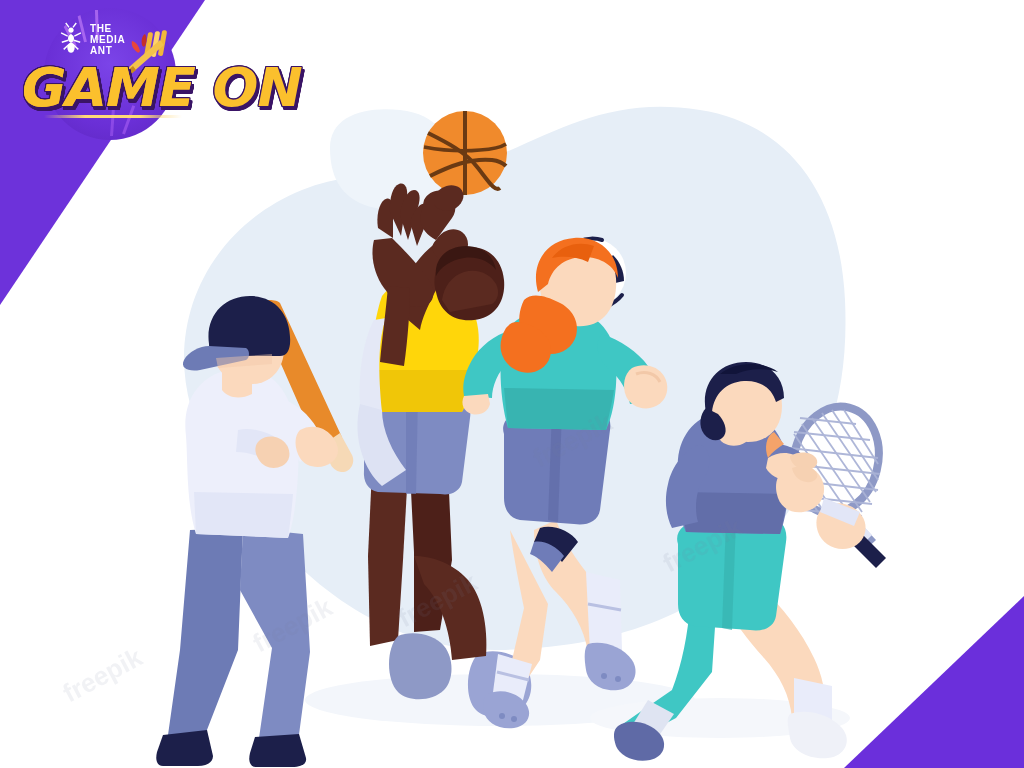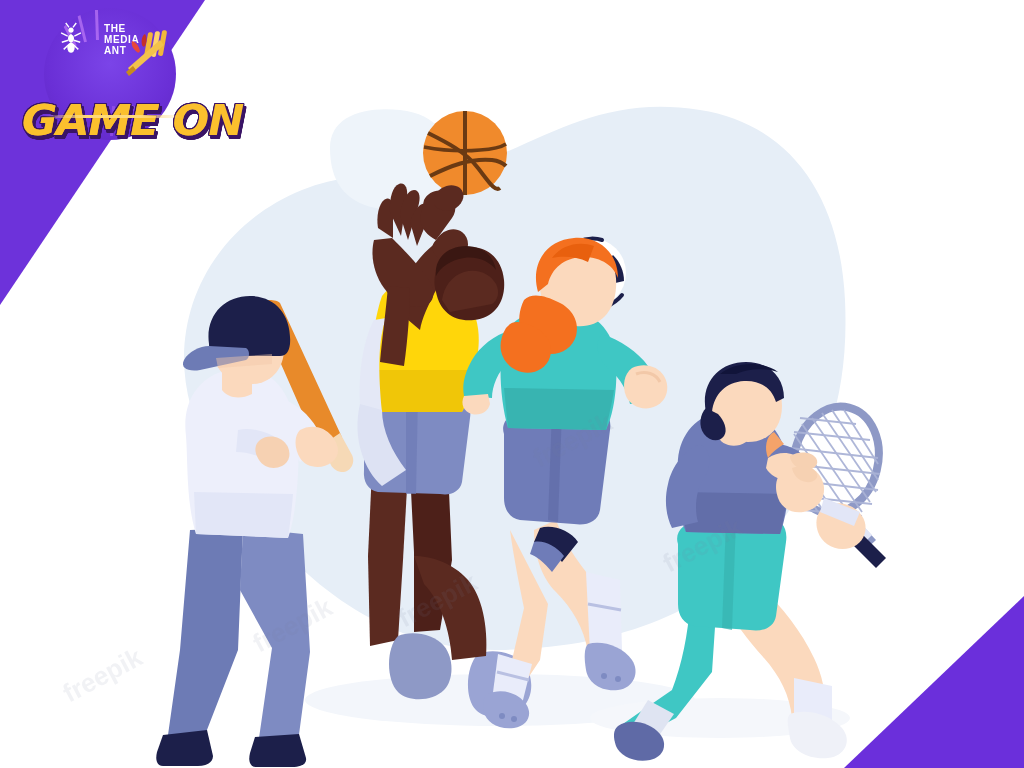--- a/index.html
+++ b/index.html
@@ -64,21 +64,21 @@
   .ray-b { left: 40px; top: 4px;  transform: rotate(-14deg); }
   .ray-c { left: 52px; top: 2px;  transform: rotate(-2deg); }
   .ray-d { left: 78px; top: 96px; transform: rotate(20deg); background: rgba(190,110,255,.45); }
   .ray-e { left: 66px; top: 98px; transform: rotate(4deg);  background: rgba(190,110,255,.40); }
 
   .ant-lockup {
     position: absolute;
     left: 42px; top: 20px;
     display: flex;
     align-items: center;
-    gap: 20px;
+    gap: 6px;
     z-index: 3;
   }
   .ant-glyph { width: 26px; height: 34px; display: block; }
   .ant-words {
     color: #ffffff;
     font-size: 10px;
     font-weight: 700;
     line-height: 11px;
     letter-spacing: .6px;
   }
@@ -90,37 +90,36 @@
     width: 46px; height: 48px;
     z-index: 3;
   }
 
   .game-on {
     position: absolute;
     left: 6px; top: 60px;
     width: 184px;
     text-align: right;
     font-family: "DejaVu Sans", sans-serif;
-    font-size: 43px;
+    font-size: 54px;
     font-weight: 700;
     font-style: italic;
     letter-spacing: -1px;
     line-height: 52px;
     color: #fbc02d;
     background: linear-gradient(180deg, #ffe27a 0%, #fbc52e 46%, #e89a10 100%);
     -webkit-background-clip: text;
     background-clip: text;
     -webkit-text-fill-color: transparent;
     text-shadow: 0 0 0 #fbc02d;
     filter: drop-shadow(2px 3px 0 #3a1466) drop-shadow(-1px 0 0 #3a1466)
             drop-shadow(0 -1px 0 #3a1466) drop-shadow(1px 0 0 #3a1466)
             drop-shadow(0 1px 0 #3a1466);
     z-index: 4;
     white-space: nowrap;
-    margin-top: 32px;
   }
   .go-underline {
     position: absolute;
     left: 28px; top: 113px;
     width: 138px; height: 3px;
     background: linear-gradient(90deg, rgba(255,220,120,0) 0%, #ffd978 30%, #ffd978 70%, rgba(255,220,120,0) 100%);
     z-index: 4;
   }
 
   

